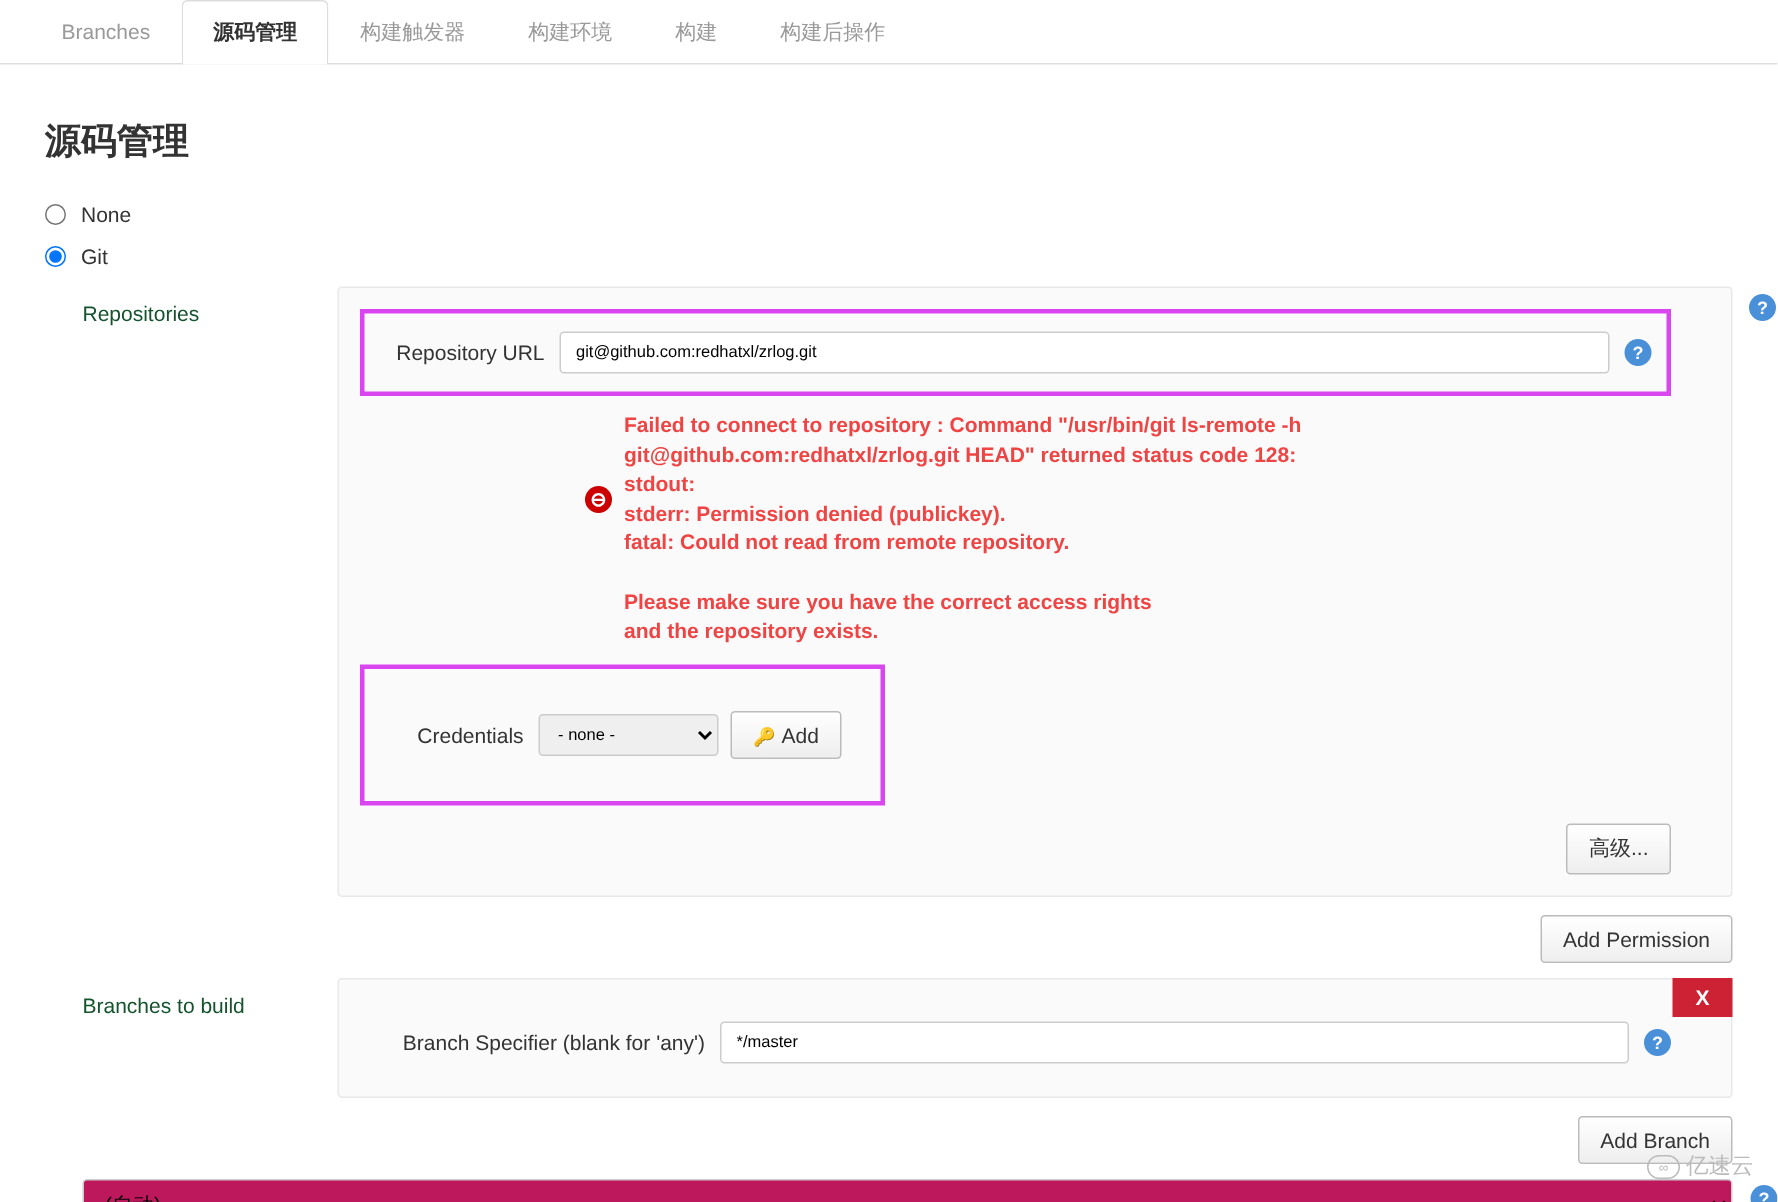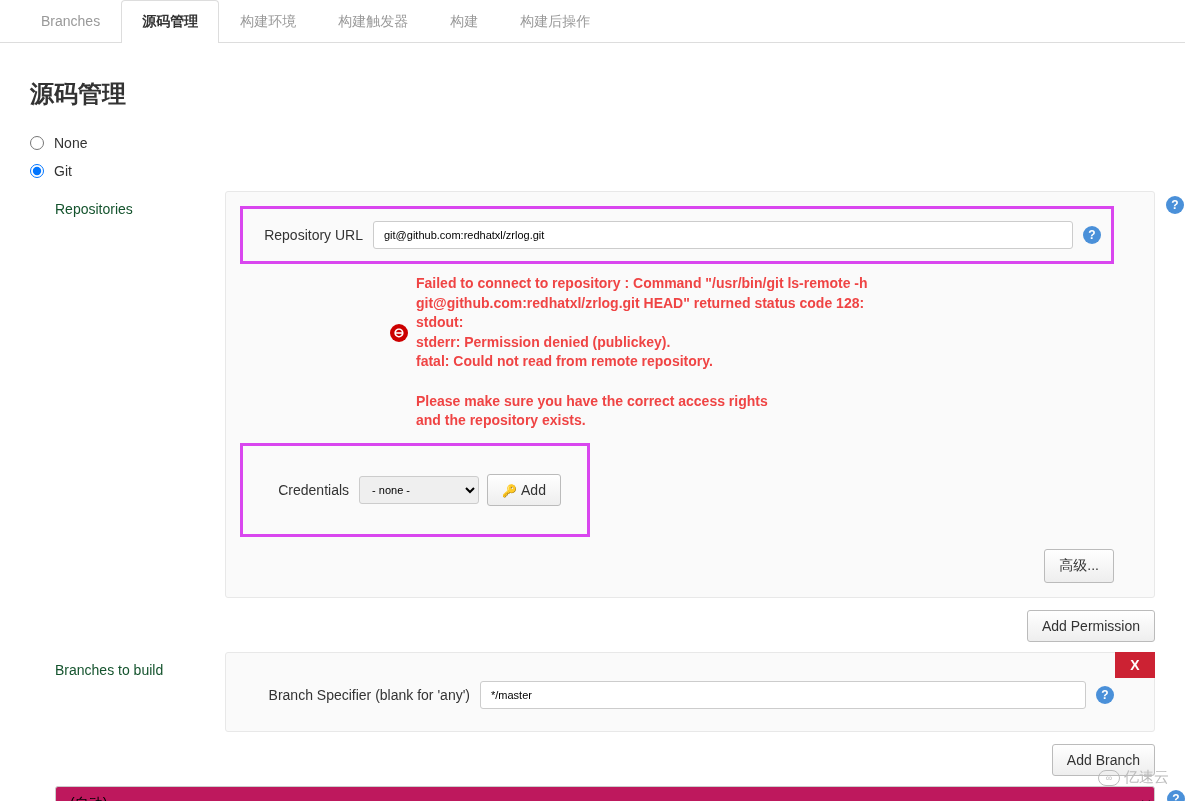--- a/index.html
+++ b/index.html
@@ -51,22 +51,22 @@
 
 .watermark { position: fixed; right: 16px; bottom: 14px; color: #bbb; font-size: 15px; display: flex; align-items: center; gap: 4px; }
 .watermark-icon { width: 22px; height: 16px; border: 1.5px solid #bbb; border-radius: 10px; display: inline-flex; align-items: center; justify-content: center; font-size: 9px; }
 </style>
 </head>
 <body>
 
 <div class="tabs">
   <div class="tab">Branches</div>
   <div class="tab active">源码管理</div>
+  <div class="tab">构建触发器</div>
   <div class="tab">构建环境</div>
-  <div class="tab">构建触发器</div>
   <div class="tab">构建</div>
   <div class="tab">构建后操作</div>
 </div>
 
 <div class="content">
   <div class="section-title">源码管理</div>
 
   <div class="scm-option">
     <input type="radio" name="scm" style="">
     <span>None</span>

